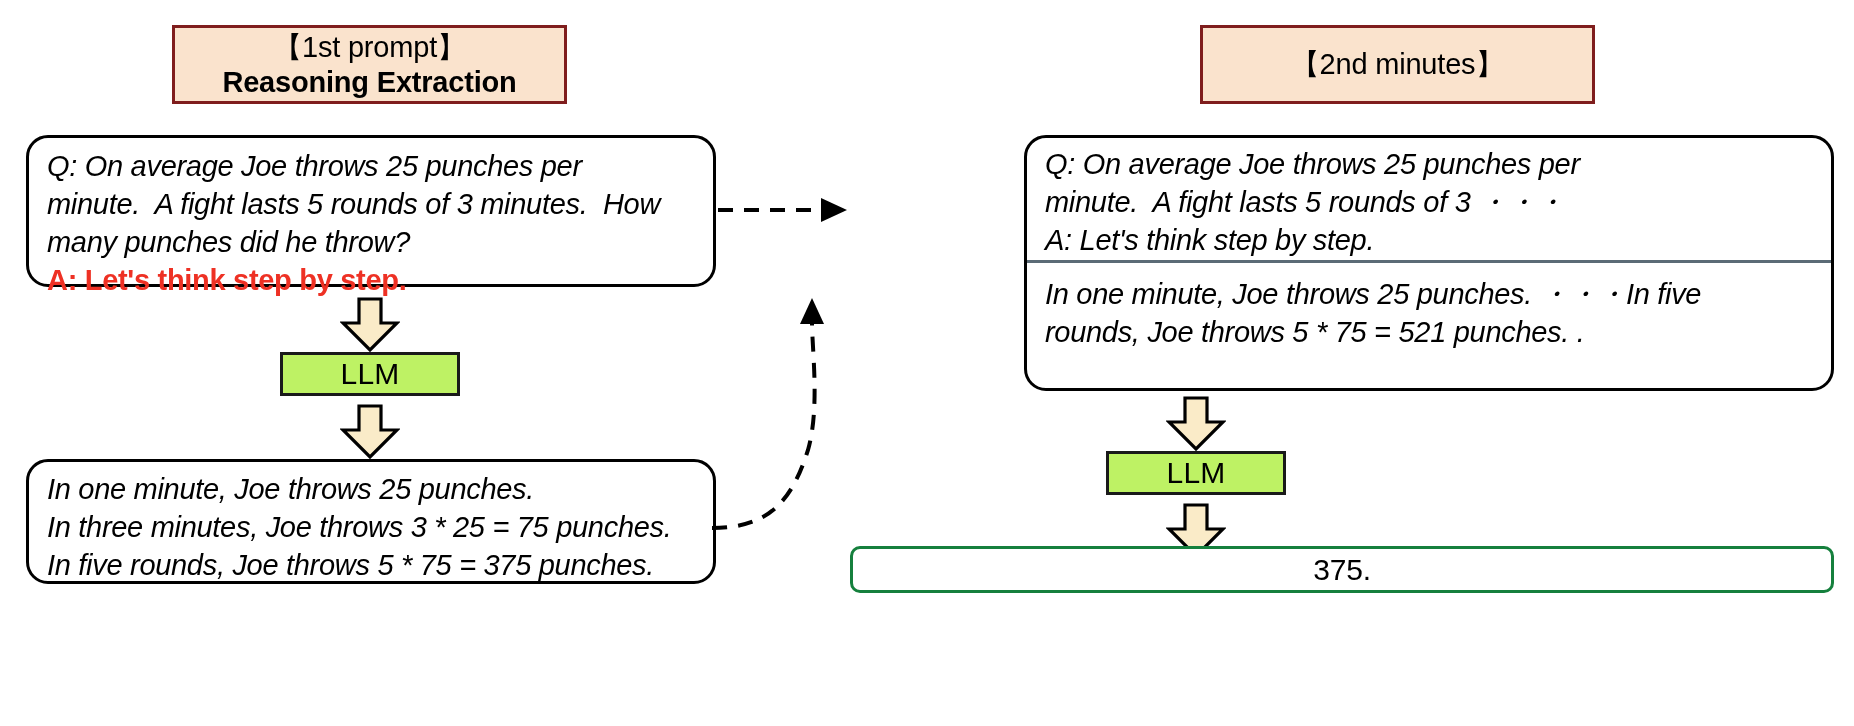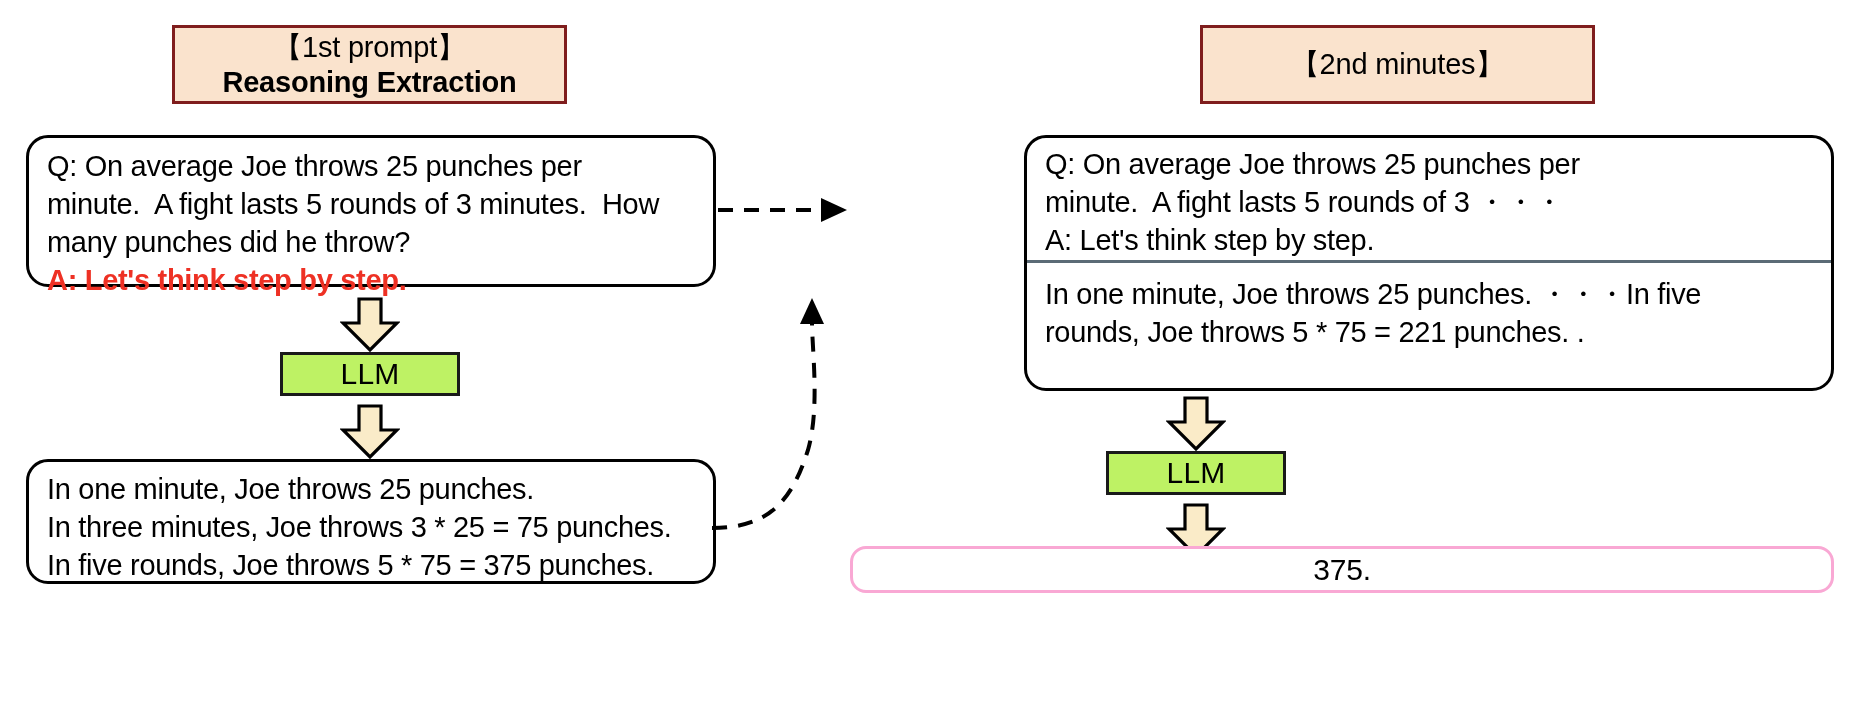--- a/index.html
+++ b/index.html
@@ -48,20 +48,21 @@
     background: #ffffff;
     border: 3px solid #000000;
     border-radius: 22px;
     box-sizing: border-box;
   }
   .rbox-text {
     font-size: 29px;
     line-height: 38px;
     letter-spacing: -0.3px;
     white-space: pre-wrap;
+    font-style: italic;
   }
   .red-bold {
     color: #ee3124;
     font-weight: bold;
     font-size: 29px;
     line-height: 38px;
     letter-spacing: -0.3px;
     white-space: pre-wrap;
   }
   .divider {
@@ -94,22 +95,22 @@
   
   .dashed-arrow {
     position: absolute;
   }
   .dashed-arrow svg { display: block; }
 
   
   .answer-box {
     position: absolute;
     background: #ffffff;
-    border: 3px solid #f9a8d4;
-    border-radius: 16px;
+    border: 3px solid #15803d;
+    border-radius: 10px;
     box-sizing: border-box;
     display: flex;
     align-items: center;
     justify-content: center;
     font-size: 30px;
     letter-spacing: -0.2px;
   }
 </style>
 </head>
 <body>
@@ -170,21 +171,21 @@
 
   <div class="rbox" style="left:1024px; top:135px; width:810px; height:256px;">
     <div style="position:absolute; left:18px; top:7px; right:14px;">
       <div class="rbox-text">Q: On average Joe throws 25 punches per
 minute.  A fight lasts 5 rounds of 3 ・・・
 A: Let's think step by step.</div>
     </div>
     <div class="divider" style="top:122px;"></div>
     <div style="position:absolute; left:18px; top:137px; right:14px;">
       <div class="rbox-text">In one minute, Joe throws 25 punches. ・・・In five
-rounds, Joe throws 5 * 75 = 221 punches. .</div>
+rounds, Joe throws 5 * 75 = 521 punches. .</div>
     </div>
   </div>
 
   <div class="fat-arrow" style="left:1166px; top:396px; width:60px; height:56px;">
     <svg width="60" height="56" viewBox="0 0 60 56">
       <path d="M19 2 L41 2 L41 26 L57 26 L30 53 L3 26 L19 26 Z" fill="#faebc8" stroke="#000000" stroke-width="3.2" stroke-linejoin="miter"></path>
     </svg>
   </div>
 
   <div class="llm-box" style="left:1106px; top:451px; width:180px; height:44px;">

